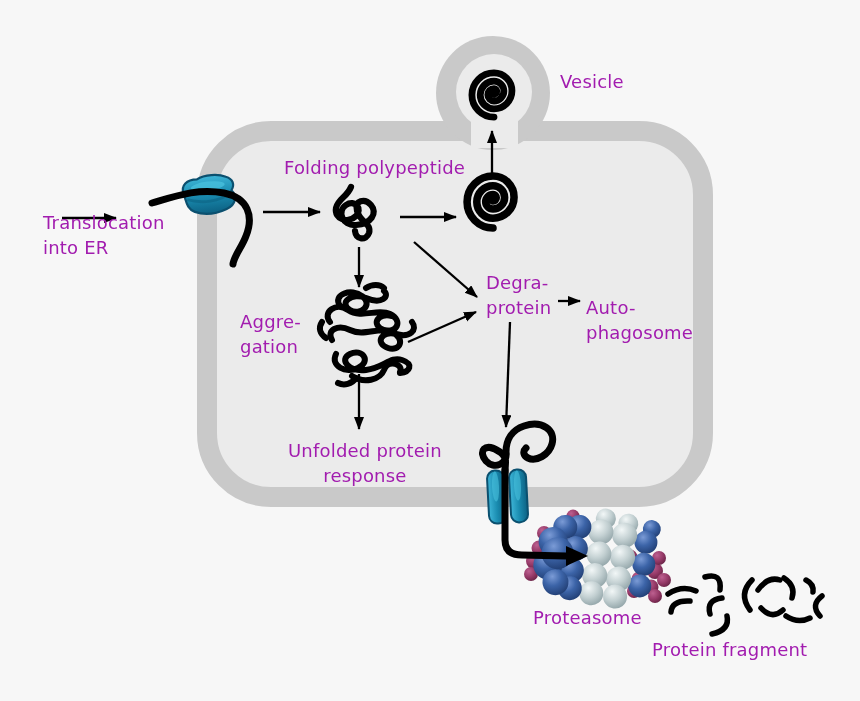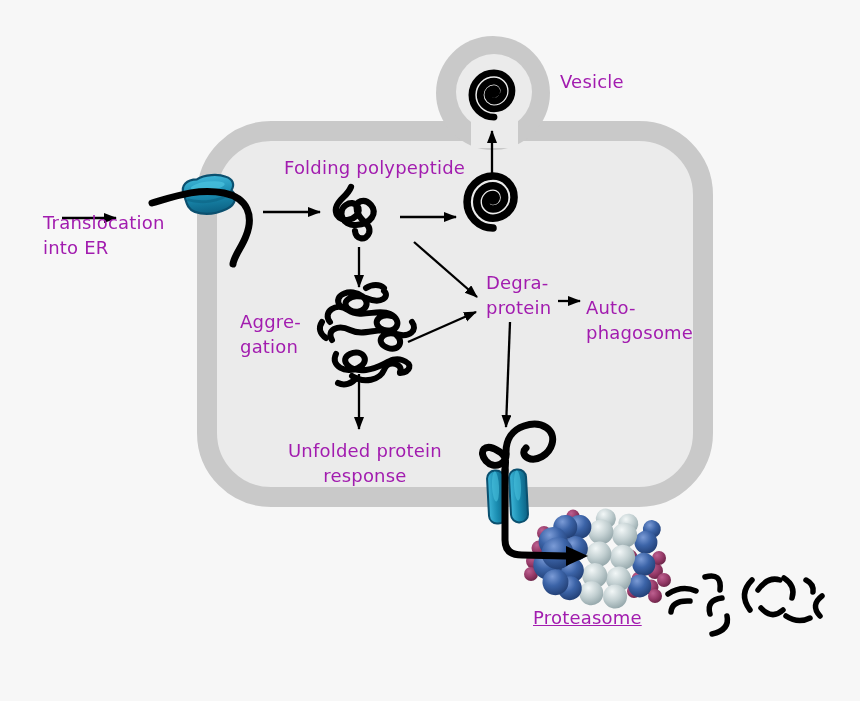--- a/index.html
+++ b/index.html
@@ -195,14 +195,15 @@
   <div class="lbl" style="left:284px;top:155px;text-align:center;">Folding polypeptide</div>
   <div class="lbl" style="left:560px;top:69px;">Vesicle</div>
   <div class="lbl" style="left:240px;top:309px;">Aggre-
 gation</div>
   <div class="lbl" style="left:486px;top:270px;">Degra-
 protein</div>
   <div class="lbl" style="left:586px;top:271px;margin-top:24px;">Auto-
 phagosome</div>
   <div class="lbl" style="left:288px;top:438px;text-align:center;">Unfolded protein
 response</div>
-  <div class="lbl" style="left:533px;top:605px;text-decoration:underline;">Proteasome</div>
+  <div class="lbl" style="left:533px;top:605px;">Proteasome</div>
+  <div class="lbl" style="left:652px;top:637px;">Protein fragment</div>
 </div>
 
 </body></html>

